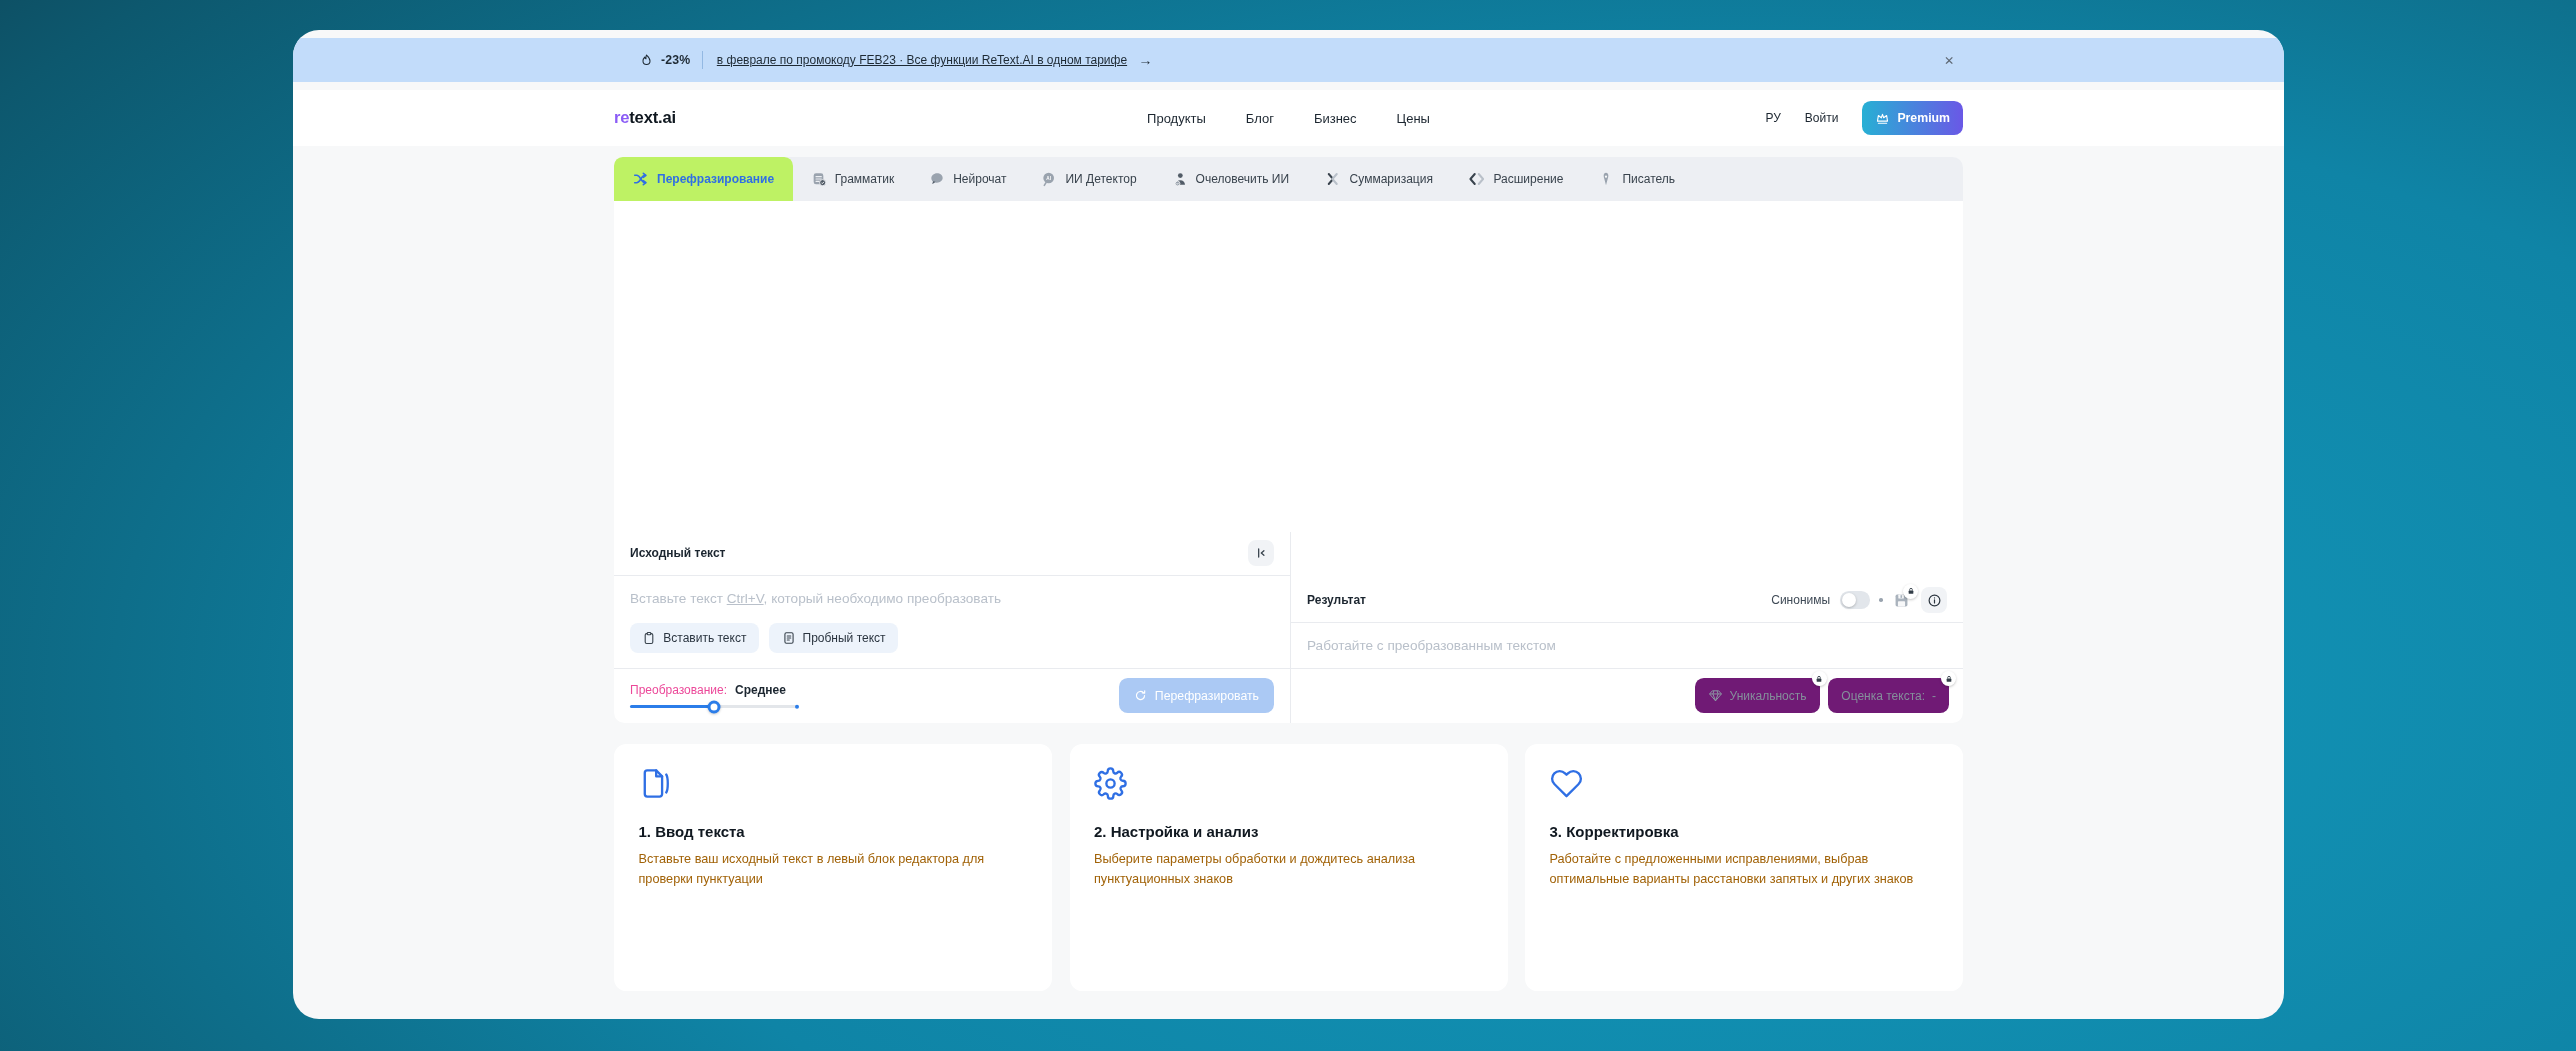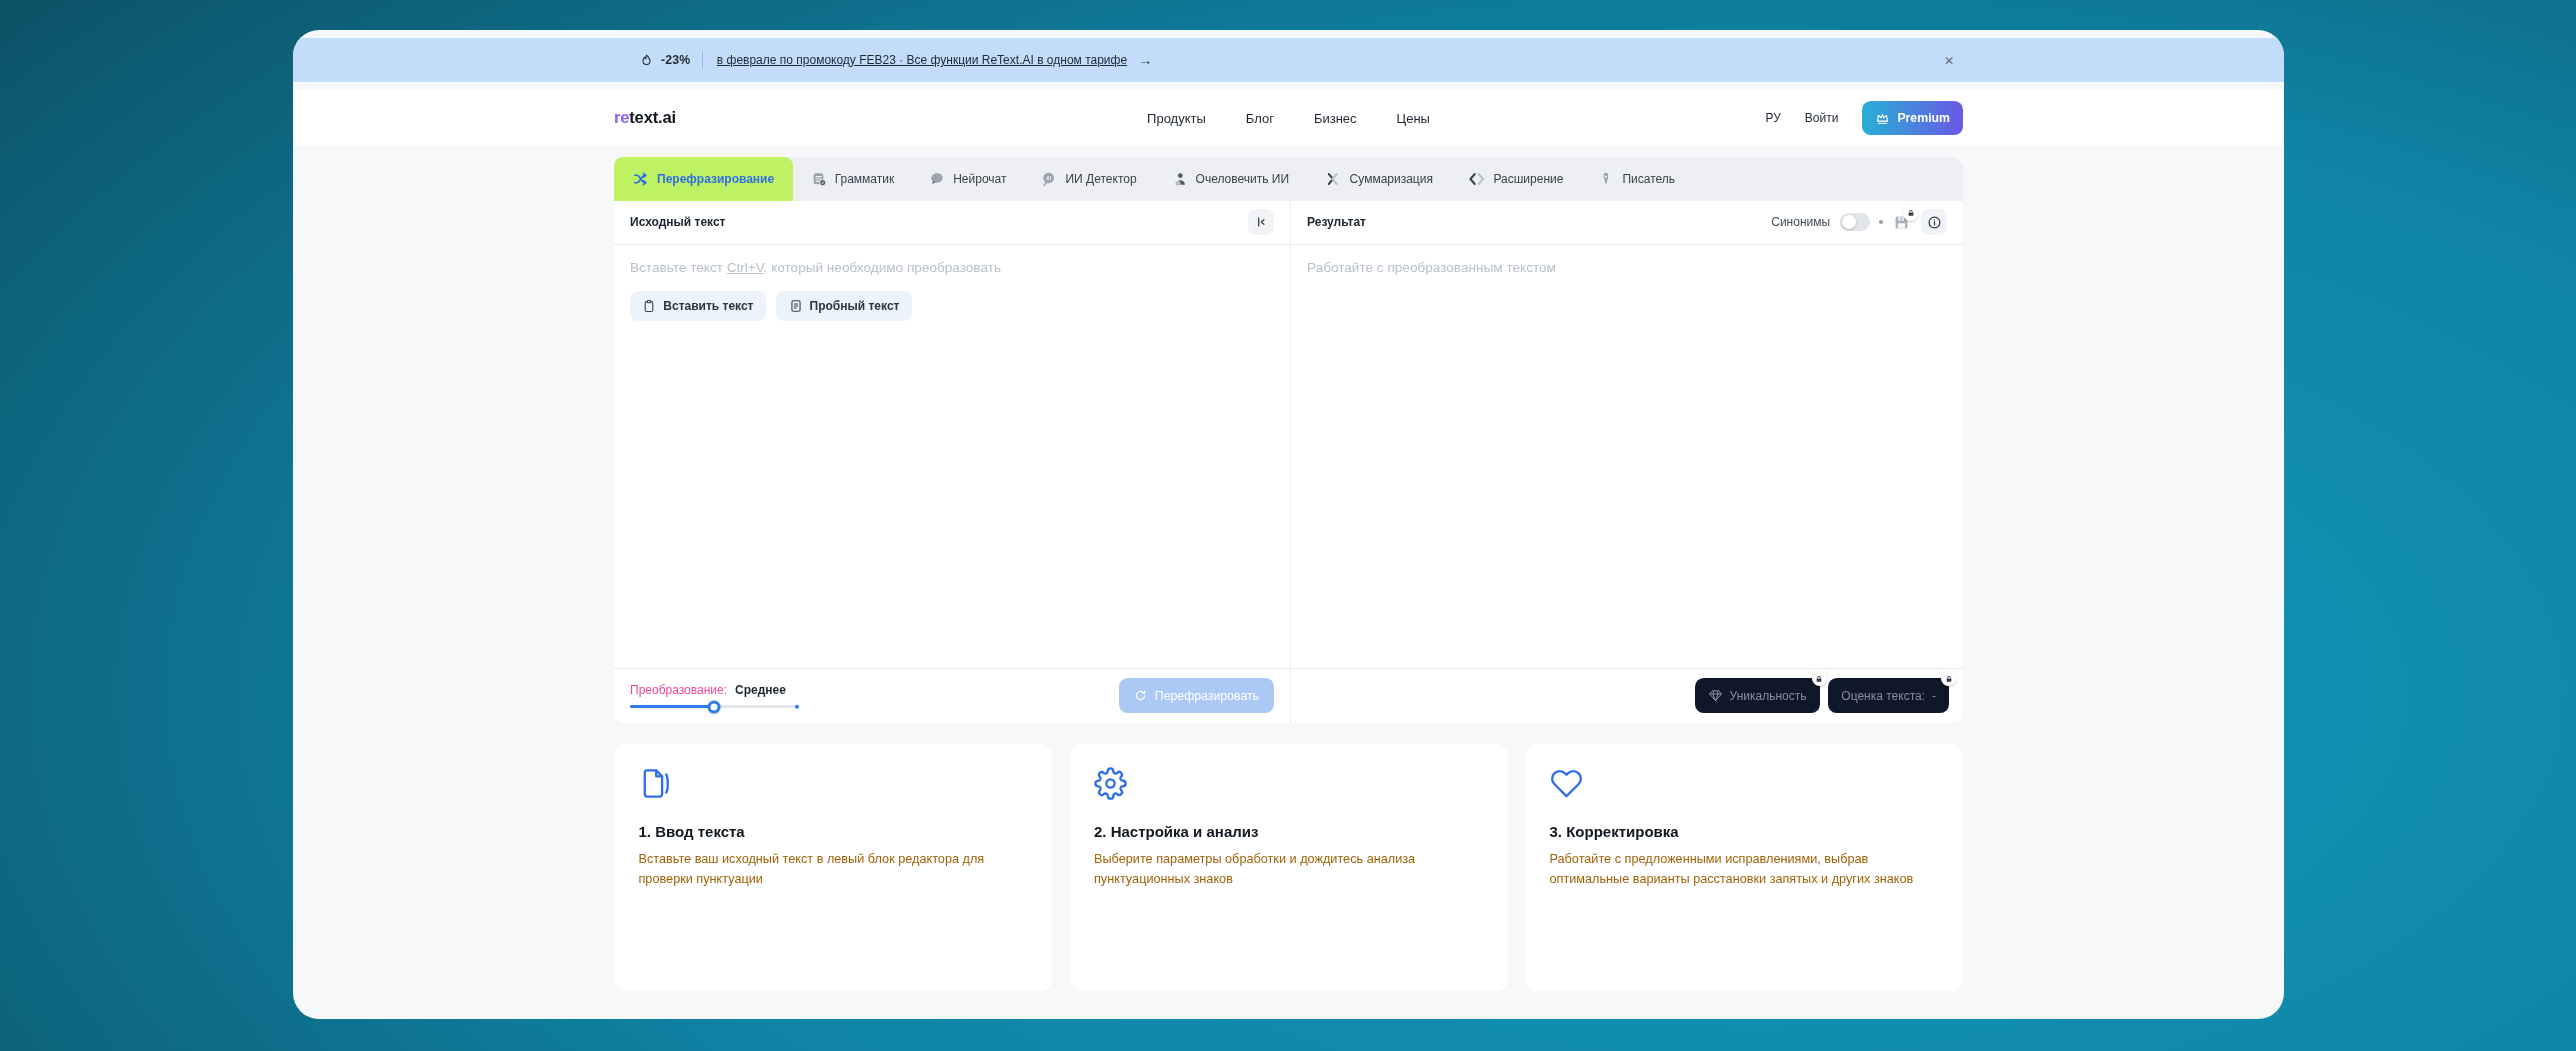--- a/index.html
+++ b/index.html
@@ -35,50 +35,50 @@
   .premium-btn{height:30px;padding:17px 13px;border-radius:8.8px;background:linear-gradient(90deg,#27b0d4,#6a58e6);color:#fff;font-size:12.3px;font-weight:700;display:flex;align-items:center;gap:7px;cursor:pointer;border:none;}
 
   
   .main{margin-top:10.5px;}
   .tabstrip{height:44px;background:#edeff3;border-radius:10.5px 10.5px 0 0;display:flex;align-items:stretch;}
   .tab{display:flex;align-items:center;gap:8px;padding:0 17.5px;font-size:12px;color:#39434d;cursor:pointer;white-space:nowrap;}
   .tab.active{background:#bef264;border-radius:8.8px 8.8px 0 0;color:#2f6fe4;font-weight:700;padding:0 19px;}
   .tab svg{flex:none;}
 
   
-  .editor{background:#fff;border-radius:0 0 10.5px 10.5px;height:522px;display:flex;}
+  .editor{background:#fff;border-radius:0 0 10.5px 10.5px;height:522px;display:flex;align-items:flex-end;}
   .panel{display:flex;flex-direction:column;min-width:0;}
   .panel.left{width:676px;border-right:0.9px solid #e9ebef;}
   .panel.right{flex:1;}
   .panel-header{height:43px;border-bottom:0.9px solid #e9ebef;display:flex;align-items:center;padding:0 16px;flex:none;}
   .panel-title{font-size:12px;font-weight:700;color:#1c2630;}
   .icon-btn{width:26px;height:26px;border-radius:8px;background:#f1f3f6;display:flex;align-items:center;justify-content:center;cursor:pointer;}
   .header-controls{margin-left:auto;display:flex;align-items:center;gap:9.6px;}
   .syn-label{font-size:12px;color:#3f4a56;}
   .toggle{width:30px;height:17.5px;border-radius:8.8px;background:#e2e6eb;position:relative;cursor:pointer;}
   .toggle-knob{position:absolute;left:1.8px;top:1.8px;width:14px;height:14px;border-radius:50%;background:#fff;box-shadow:0 0.9px 2.6px rgba(0,0,0,.25);}
   .dot-sep{width:3.5px;height:3.5px;border-radius:50%;background:#9aa4af;}
   .badge-wrap{position:relative;display:flex;align-items:center;justify-content:center;cursor:pointer;}
   .lock-badge{position:absolute;top:-7px;right:-7px;width:15px;height:15px;background:#fff;border-radius:50%;box-shadow:0 0.9px 2.6px rgba(0,0,0,.22);display:flex;align-items:center;justify-content:center;}
   .panel-body{flex:1;padding:15px 16px;}
   .placeholder{font-size:13.6px;color:#b9c0ca;cursor:text;}
   .kbd-underline{text-decoration:underline;}
   .body-buttons{display:flex;gap:10.5px;margin-top:16.6px;}
-  .soft-btn{height:30px;padding:0 12.3px;border-radius:8px;background:#edf3fb;display:flex;align-items:center;gap:7px;font-size:12px;color:#2b3540;font-weight:700;cursor:pointer;border:none;}
+  .soft-btn{height:30px;padding:0 12.3px;border-radius:8px;background:#edf3fb;display:flex;align-items:center;gap:7px;font-size:12px;color:#2b3540;font-weight:400;cursor:pointer;border:none;}
   .panel-footer{height:54px;border-top:0.9px solid #e9ebef;display:flex;align-items:center;padding:0 16px;flex:none;}
   .transform-labels{display:flex;gap:8px;align-items:baseline;font-size:12px;}
   .transform-label{color:#ec4899;}
   .transform-value{color:#1c2630;font-weight:700;cursor:pointer;}
   .slider{position:relative;width:168px;height:3.5px;border-radius:1.8px;background:#e3e6ea;margin-top:8px;cursor:pointer;}
   .slider-fill{position:absolute;left:0;top:0;height:3.5px;width:50%;background:#2b7de9;border-radius:1.8px;}
   .slider-thumb{position:absolute;left:50%;top:50%;transform:translate(-50%,-50%);width:13px;height:13px;background:#fff;border:3.1px solid #2b7de9;border-radius:50%;box-sizing:border-box;box-shadow:0 0.9px 2.6px rgba(0,0,0,.2);}
   .slider-enddot{position:absolute;right:-0.9px;top:50%;transform:translateY(-50%);width:4.4px;height:4.4px;border-radius:50%;background:#2b7de9;}
   .paraphrase-btn{margin-left:auto;height:35px;padding:0 15px;border-radius:8.8px;background:#abc9f4;color:#fff;font-size:12.3px;font-weight:500;display:flex;align-items:center;gap:8px;cursor:pointer;border:none;}
   .panel.right .panel-footer{justify-content:flex-end;gap:8.8px;padding-right:14px;}
-  .chip{position:relative;height:35px;padding:0 13px;border-radius:8.8px;background:#0f172a;display:flex;align-items:center;gap:7px;font-size:12px;color:#848f9b;cursor:pointer;}
+  .chip{position:relative;height:35px;padding:0 13px;border-radius:8.8px;background:#701a75;display:flex;align-items:center;gap:7px;font-size:12px;color:#848f9b;cursor:pointer;}
 
   
   .cards{display:grid;grid-template-columns:repeat(3,1fr);gap:17.5px;margin-top:21px;}
   .card{background:#fff;border-radius:12.3px;padding:23px 24.5px;height:247px;box-sizing:border-box;}
   .card-title{margin-top:20px;font-size:15px;font-weight:700;color:#101820;}
   .card-body{margin-top:9.6px;font-size:12.7px;line-height:1.58;color:#a16207;max-width:377px;}
 </style>
 </head>
 <body>
 

